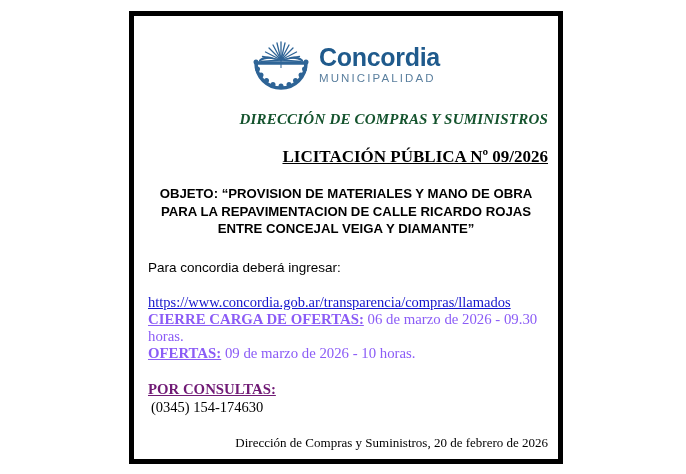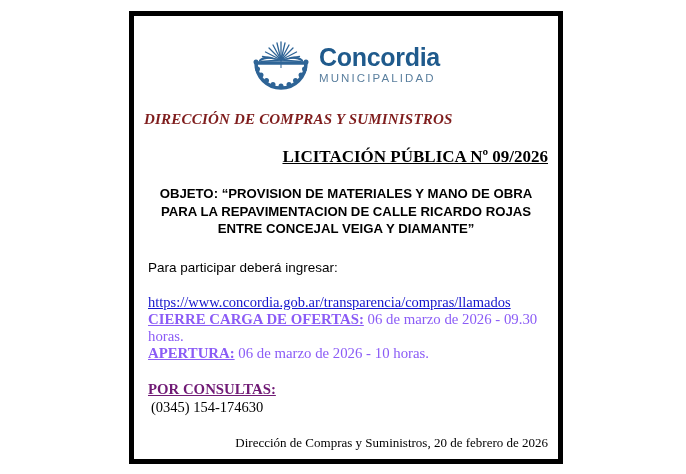--- a/index.html
+++ b/index.html
@@ -57,26 +57,26 @@
     letter-spacing: -0.3px;
   }
   .wordmark-sub {
     font-family: "Liberation Sans", sans-serif;
     font-size: 11.5px;
     color: #5a7f9e;
     letter-spacing: 2.1px;
     margin-top: 3px;
   }
   .dept-heading {
-    text-align: left;
+    text-align: right;
     font-family: "Liberation Serif", serif;
     font-weight: bold;
     font-style: italic;
     font-size: 15px;
-    color: #7f1d1d;
+    color: #14532d;
     margin-top: 21px;
     letter-spacing: 0.2px;
   }
   .lic-title {
     text-align: right;
     font-family: "Liberation Serif", serif;
     font-weight: bold;
     font-size: 17px;
     color: #000000;
     margin-top: 19px;
@@ -206,34 +206,34 @@
         <div class="wordmark-sub">MUNICIPALIDAD</div>
       </div>
     </div>
 
     <div class="dept-heading">DIRECCIÓN DE COMPRAS Y SUMINISTROS</div>
 
     <div class="lic-title"><span>LICITACIÓN PÚBLICA Nº 09/2026</span></div>
 
     <div class="objeto">OBJETO: “PROVISION DE MATERIALES Y MANO DE OBRA PARA LA REPAVIMENTACION DE CALLE RICARDO ROJAS ENTRE CONCEJAL VEIGA Y DIAMANTE”</div>
 
-    <div class="participar">Para participar deberá ingresar:</div>
+    <div class="participar">Para concordia deberá ingresar:</div>
 
     <div class="link-line">
       <a class="doc-link" href="#">https://www.concordia.gob.ar/transparencia/compras/llamados</a>
     </div>
 
     <div class="info-line">
       <span class="lbl">CIERRE CARGA DE OFERTAS:</span>
       <span>06 de marzo de 2026 - 09.30 horas.</span>
     </div>
 
     <div class="info-line">
-      <span class="lbl">APERTURA:</span>
-      <span>06 de marzo de 2026 - 10 horas.</span>
+      <span class="lbl">OFERTAS:</span>
+      <span>09 de marzo de 2026 - 10 horas.</span>
     </div>
 
 
     <div class="consultas-block">
       <div class="consultas-head">POR CONSULTAS:</div>
       <div class="phone">(0345) 154-174630</div>
 
     </div>
 
     <div class="footer">Dirección de Compras y Suministros, 20 de febrero de 2026</div>

